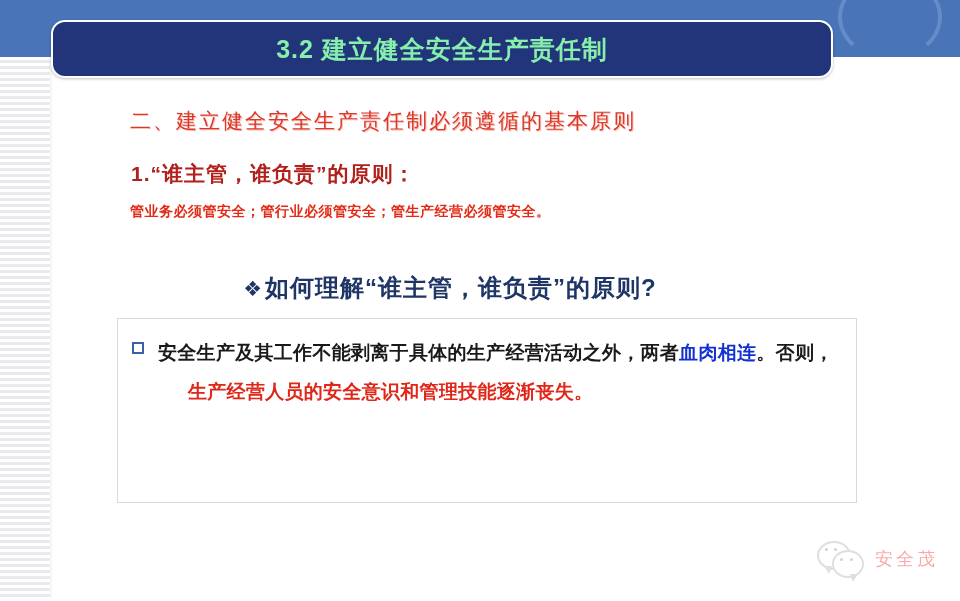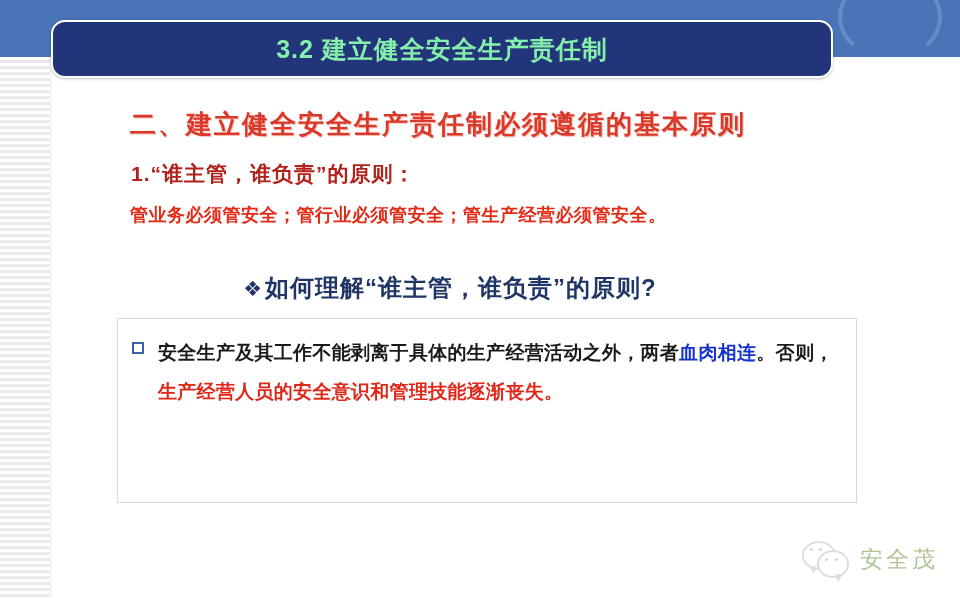--- a/index.html
+++ b/index.html
@@ -92,42 +92,42 @@
     font-weight: bold;
     letter-spacing: 1px;
     white-space: nowrap;
   }
 
   
   .heading-red {
     position: absolute;
     left: 130px;
     top: 107px;
-    font-size: 26px;
-    font-weight: bold;
+    font-size: 21px;
+    font-weight: normal;
     color: #d8392b;
     letter-spacing: 2px;
     white-space: nowrap;
     text-shadow: 1px 1px 0 rgba(255,140,120,.55);
   }
   .line-principle {
     position: absolute;
     left: 131px;
     top: 160px;
     font-size: 21px;
     font-weight: bold;
     color: #b1211c;
     letter-spacing: 1px;
     white-space: nowrap;
   }
   .line-three {
     position: absolute;
     left: 130px;
     top: 203px;
-    font-size: 18px;
+    font-size: 14px;
     font-weight: bold;
     color: #e22b17;
     letter-spacing: 0.5px;
     white-space: nowrap;
   }
   .line-question {
     position: absolute;
     left: 0;
     top: 272px;
     width: 900px;
@@ -171,21 +171,21 @@
   }
   .bullet-text {
     flex: 1 1 auto;
     font-size: 19px;
     font-weight: bold;
     line-height: 39px;
     letter-spacing: 0.3px;
   }
   .tx-black { color: #1a1a1a; text-align: right; }
   .tx-blue  { color: #1331d0; margin-top: 40px; }
-  .tx-red   { color: #e0281a; }
+  .tx-red   { color: #e0281a; margin-left: 30px; }
 
   
   .watermark {
     position: absolute;
     right: 22px;
     bottom: 22px;
     display: flex;
     align-items: center;
     opacity: .45;
   }
@@ -233,22 +233,22 @@
     position: absolute;
     width: 3px; height: 3px;
     border-radius: 50%;
     background: #9f9f9f;
   }
   .wechat-icon .d1 { left: 8px;  top: 9px; }
   .wechat-icon .d2 { left: 17px; top: 9px; }
   .wechat-icon .d3 { left: 23px; top: 19px; }
   .wechat-icon .d4 { left: 33px; top: 19px; }
   .watermark-text {
-    font-size: 23px;
-    color: #4d7c0f;
+    font-size: 18px;
+    color: #ef4444;
     letter-spacing: 3px;
     font-weight: normal;
   }
 </style>
 </head>
 <body>
 
 <div id="slide">
 
   <div class="top-band">

